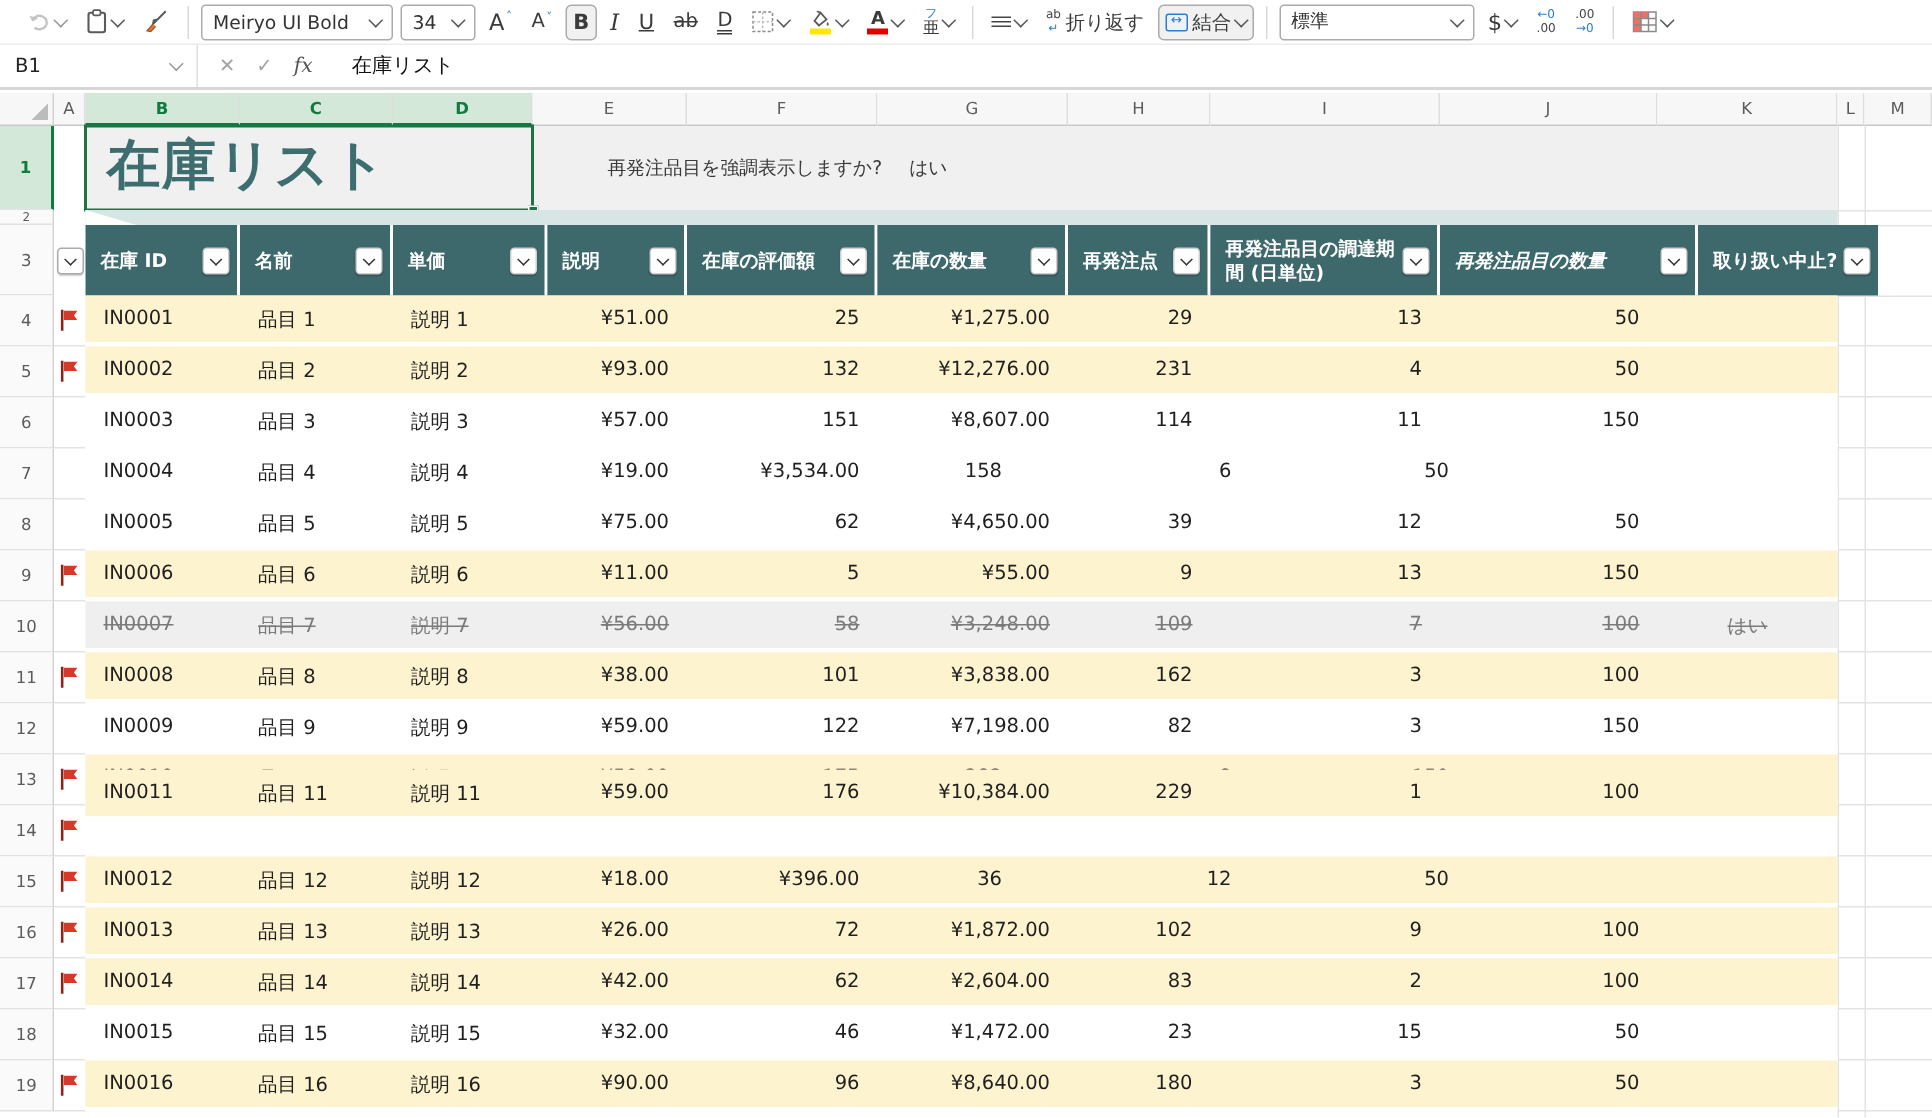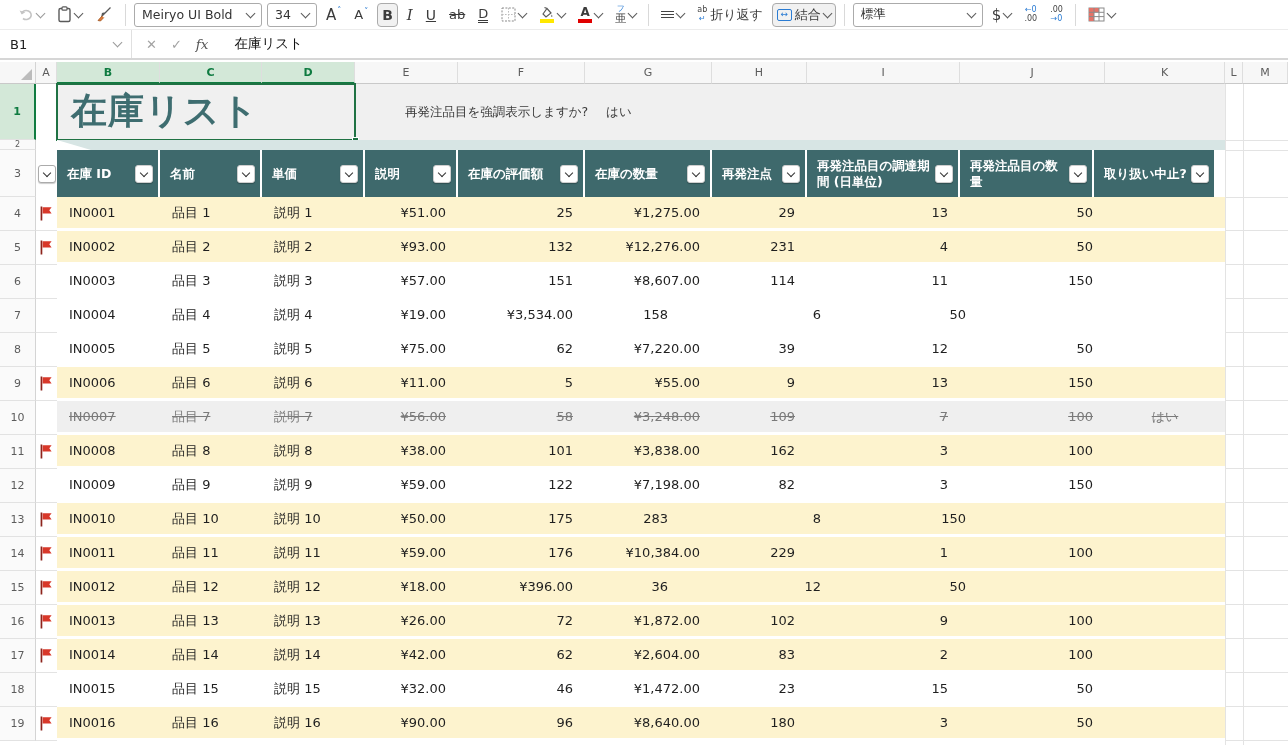--- a/index.html
+++ b/index.html
@@ -359,21 +359,21 @@
         <div class="fbtn">
           <span class="chev"></span>
         </div>
       </div>
       <div class="hcell" style="width: 153px;">
         <span>再発注品目の調達期間 (日単位)</span>
         <div class="fbtn">
           <span class="chev"></span>
         </div>
       </div>
-      <div class="hcell" style="width: 134px;">
+      <div class="hcell" style="width: 172px; font-style: italic;">
         <span>再発注品目の数量</span>
         <div class="fbtn">
           <span class="chev"></span>
         </div>
       </div>
       <div class="hcell" style="width: 120px;">
         <span>取り扱い中止?</span>
         <div class="fbtn">
           <span class="chev"></span>
         </div>
@@ -430,21 +430,21 @@
         <div class="tcell right" style="width: 153px;">6</div>
         <div class="tcell right" style="width: 145px;">50</div>
         <div class="tcell center" style="width: 120px;"></div>
       </div>
       <div class="trow normal" style="top: 333px;">
         <div class="tcell left" style="width: 103px;">IN0005</div>
         <div class="tcell left" style="width: 102px;">品目 5</div>
         <div class="tcell left" style="width: 93px;">説明 5</div>
         <div class="tcell right" style="width: 103px;">¥75.00</div>
         <div class="tcell right" style="width: 127px;">62</div>
-        <div class="tcell right" style="width: 127px;">¥7,220.00</div>
+        <div class="tcell right" style="width: 127px;">¥4,650.00</div>
         <div class="tcell right" style="width: 95px;">39</div>
         <div class="tcell right" style="width: 153px;">12</div>
         <div class="tcell right" style="width: 145px;">50</div>
         <div class="tcell center" style="width: 120px;"></div>
       </div>
       <div class="trow reorder" style="top: 367px;">
         <div class="tcell left" style="width: 103px;">IN0006</div>
         <div class="tcell left" style="width: 102px;">品目 6</div>
         <div class="tcell left" style="width: 93px;">説明 6</div>
         <div class="tcell right" style="width: 103px;">¥11.00</div>
@@ -495,21 +495,21 @@
         <div class="tcell left" style="width: 103px;">IN0010</div>
         <div class="tcell left" style="width: 102px;">品目 10</div>
         <div class="tcell left" style="width: 93px;">説明 10</div>
         <div class="tcell right" style="width: 103px;">¥50.00</div>
         <div class="tcell right" style="width: 127px;">175</div>
         <div class="tcell right" style="width: 95px;">283</div>
         <div class="tcell right" style="width: 153px;">8</div>
         <div class="tcell right" style="width: 145px;">150</div>
         <div class="tcell center" style="width: 120px;"></div>
       </div>
-      <div class="trow reorder" style="top: 537px;">
+      <div class="trow reorder" style="top: 513px;">
         <div class="tcell left" style="width: 103px;">IN0011</div>
         <div class="tcell left" style="width: 102px;">品目 11</div>
         <div class="tcell left" style="width: 93px;">説明 11</div>
         <div class="tcell right" style="width: 103px;">¥59.00</div>
         <div class="tcell right" style="width: 127px;">176</div>
         <div class="tcell right" style="width: 127px;">¥10,384.00</div>
         <div class="tcell right" style="width: 95px;">229</div>
         <div class="tcell right" style="width: 153px;">1</div>
         <div class="tcell right" style="width: 145px;">100</div>
         <div class="tcell center" style="width: 120px;"></div>

